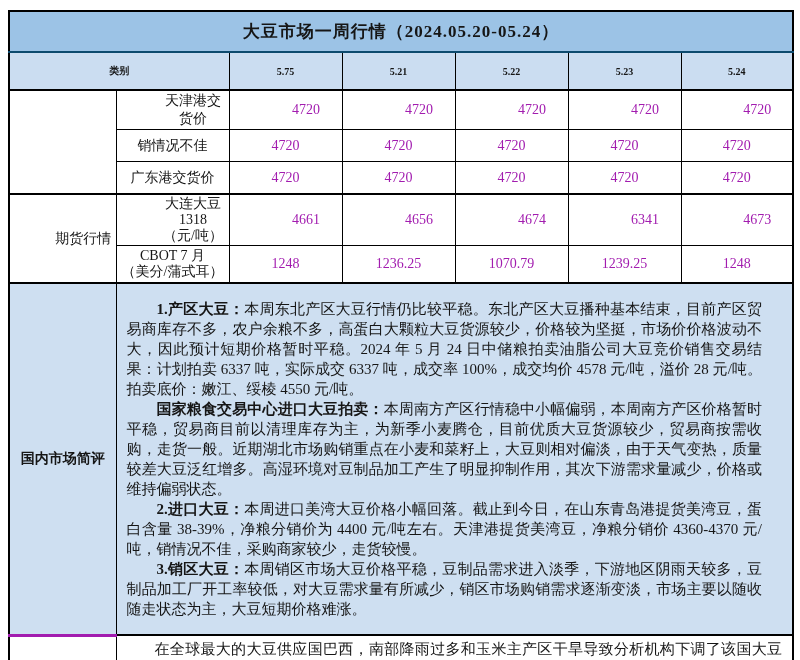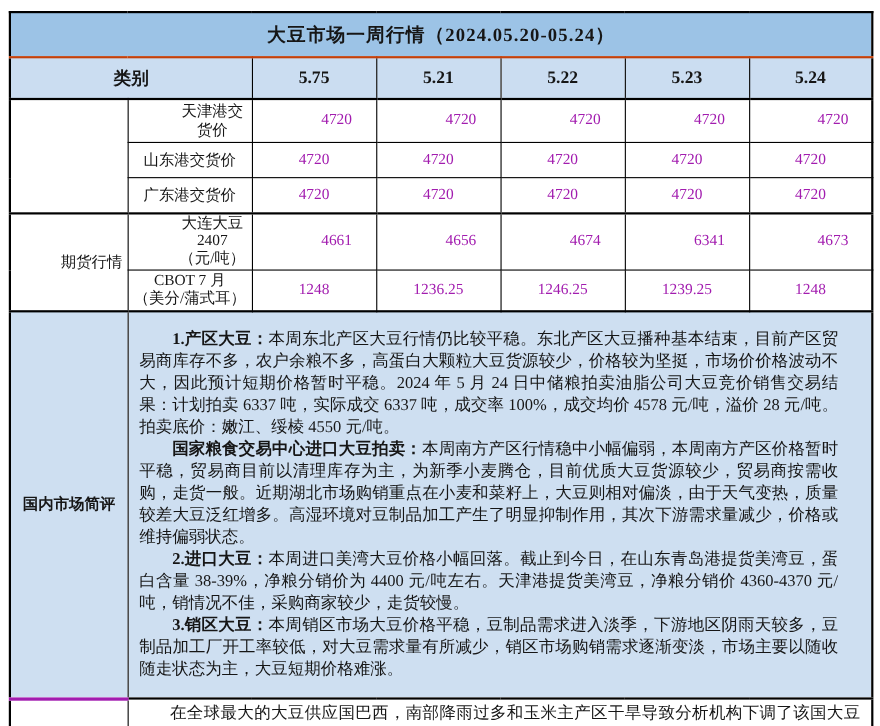--- a/index.html
+++ b/index.html
@@ -12,24 +12,24 @@
     position:absolute;left:8px;top:10px;width:784px;
     border-collapse:collapse;table-layout:fixed;
     border:2px solid #000;
   }
   td{
     border:1px solid #000;text-align:center;vertical-align:middle;
     font-size:14px;padding:1px 3px;overflow:hidden;
   }
   .title-cell{
     background:#9CC3E6;font-weight:bold;font-size:17px;height:37px;
-    letter-spacing:1px;border-bottom:2px solid #c2410c;
+    letter-spacing:1px;border-bottom:2px solid #0c4a6e;
   }
   .hdr{
-    background:#CBDDF1;font-weight:bold;font-size:16px;height:34px;
+    background:#CBDDF1;font-weight:bold;font-size:10px;height:34px;
     border-bottom:2px solid #000;
   }
   .spot-row td{height:29px;font-size:14px;}
   .sep-top{border-top:2px solid #000;padding-left:44px;}
   .futures-row td{height:34px;}
   .group-label{font-weight:normal;font-size:14px;background:#fff;}
   .sub-label{line-height:16px;}
   .num{color:#a21caf;}
   .commentary-label{
     background:#CEDFF1;font-weight:bold;font-size:14px;
@@ -85,56 +85,56 @@
   <tr class="spot-row">
     <td class="group-label sep-top" rowspan="3"></td>
     <td class="sep-top">天津港交货价</td>
     <td class="num sep-top">4720</td>
     <td class="num sep-top">4720</td>
     <td class="num sep-top">4720</td>
     <td class="num sep-top">4720</td>
     <td class="num sep-top">4720</td>
   </tr>
   <tr class="spot-row">
-    <td>山东港交货价</td>
+    <td>销情况不佳</td>
     <td class="num">4720</td>
     <td class="num">4720</td>
     <td class="num">4720</td>
     <td class="num">4720</td>
     <td class="num">4720</td>
   </tr>
   <tr class="spot-row">
     <td>广东港交货价</td>
     <td class="num">4720</td>
     <td class="num">4720</td>
     <td class="num">4720</td>
     <td class="num">4720</td>
     <td class="num">4720</td>
   </tr>
 
   <tr class="futures-row">
     <td class="group-label sep-top" rowspan="2">期货行情</td>
     <td class="sub-label sep-top">
-      <span>大连大豆 2407</span><br>
+      <span>大连大豆 1318</span><br>
       <span>（元/吨）</span>
     </td>
     <td class="num sep-top">4661</td>
     <td class="num sep-top">4656</td>
     <td class="num sep-top">4674</td>
     <td class="num sep-top">6341</td>
     <td class="num sep-top">4673</td>
   </tr>
   <tr class="futures-row">
     <td class="sub-label">
       <span>CBOT 7 月</span><br>
       <span>（美分/蒲式耳）</span>
     </td>
     <td class="num">1248</td>
     <td class="num">1236.25</td>
-    <td class="num">1246.25</td>
+    <td class="num">1070.79</td>
     <td class="num">1239.25</td>
     <td class="num">1248</td>
   </tr>
 
   <tr>
     <td class="commentary-label">国内市场简评</td>
     <td class="commentary-cell" colspan="6">
       <p><b class="lead">1.产区大豆：</b><span>本周东北产区大豆行情仍比较平稳。东北产区大豆播种基本结束，目前产区贸易商库存不多，农户余粮不多，高蛋白大颗粒大豆货源较少，价格较为坚挺，市场价价格波动不大，因此预计短期价格暂时平稳。2024 年 5 月 24 日中储粮拍卖油脂公司大豆竞价销售交易结果：计划拍卖 6337 吨，实际成交 6337 吨，成交率 100%，成交均价 4578 元/吨，溢价 28 元/吨。拍卖底价：嫩江、绥棱 4550 元/吨。</span></p>
       <p><b class="lead">国家粮食交易中心进口大豆拍卖：</b><span>本周南方产区行情稳中小幅偏弱，本周南方产区价格暂时平稳，贸易商目前以清理库存为主，为新季小麦腾仓，目前优质大豆货源较少，贸易商按需收购，走货一般。近期湖北市场购销重点在小麦和菜籽上，大豆则相对偏淡，由于天气变热，质量较差大豆泛红增多。高湿环境对豆制品加工产生了明显抑制作用，其次下游需求量减少，价格或维持偏弱状态。</span></p>
       <p><b class="lead">2.进口大豆：</b><span>本周进口美湾大豆价格小幅回落。截止到今日，在山东青岛港提货美湾豆，蛋白含量 38-39%，净粮分销价为 4400 元/吨左右。天津港提货美湾豆，净粮分销价 4360-4370 元/吨，销情况不佳，采购商家较少，走货较慢。</span></p>

